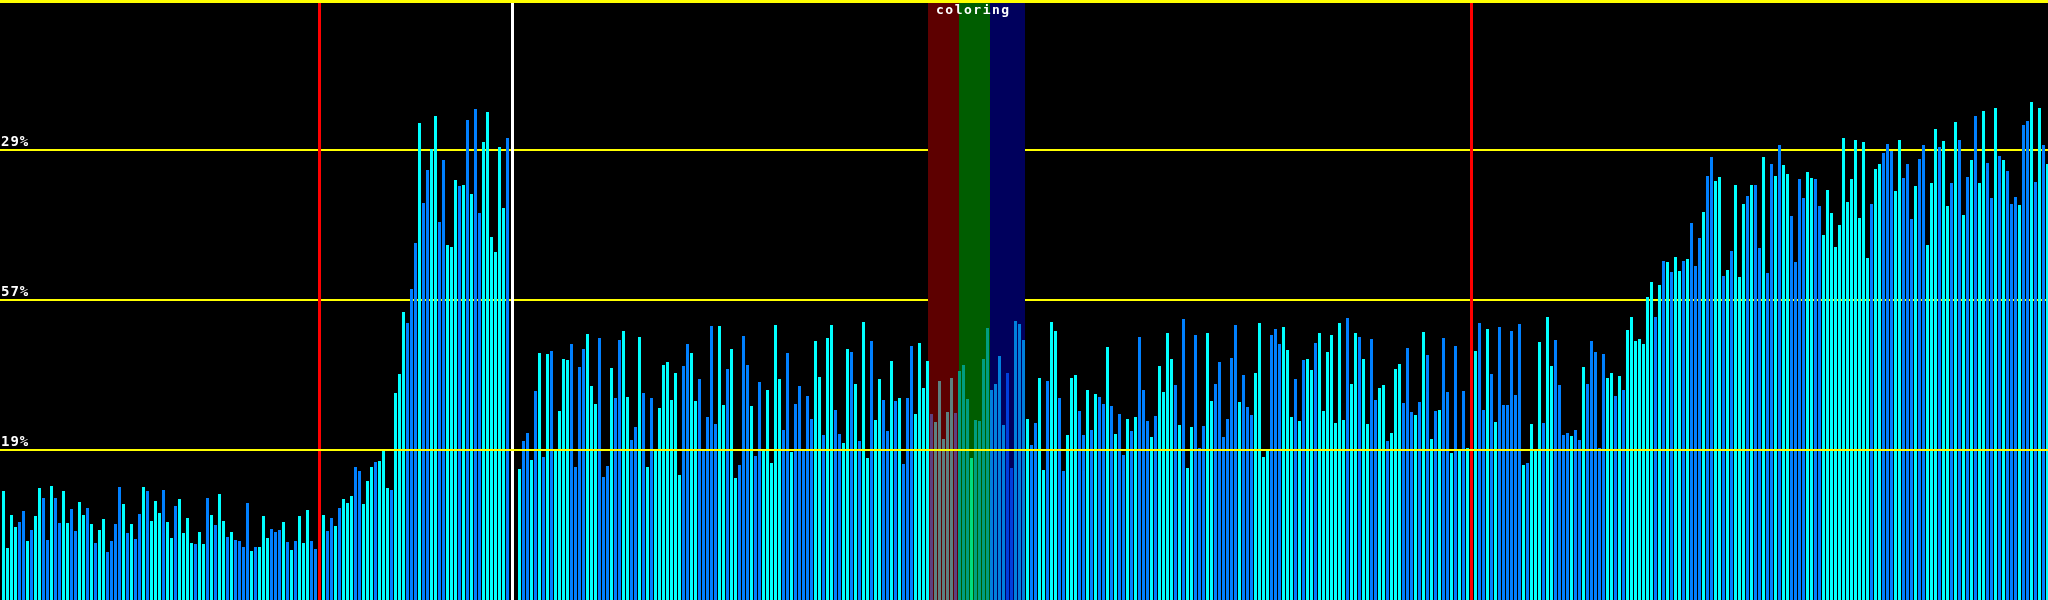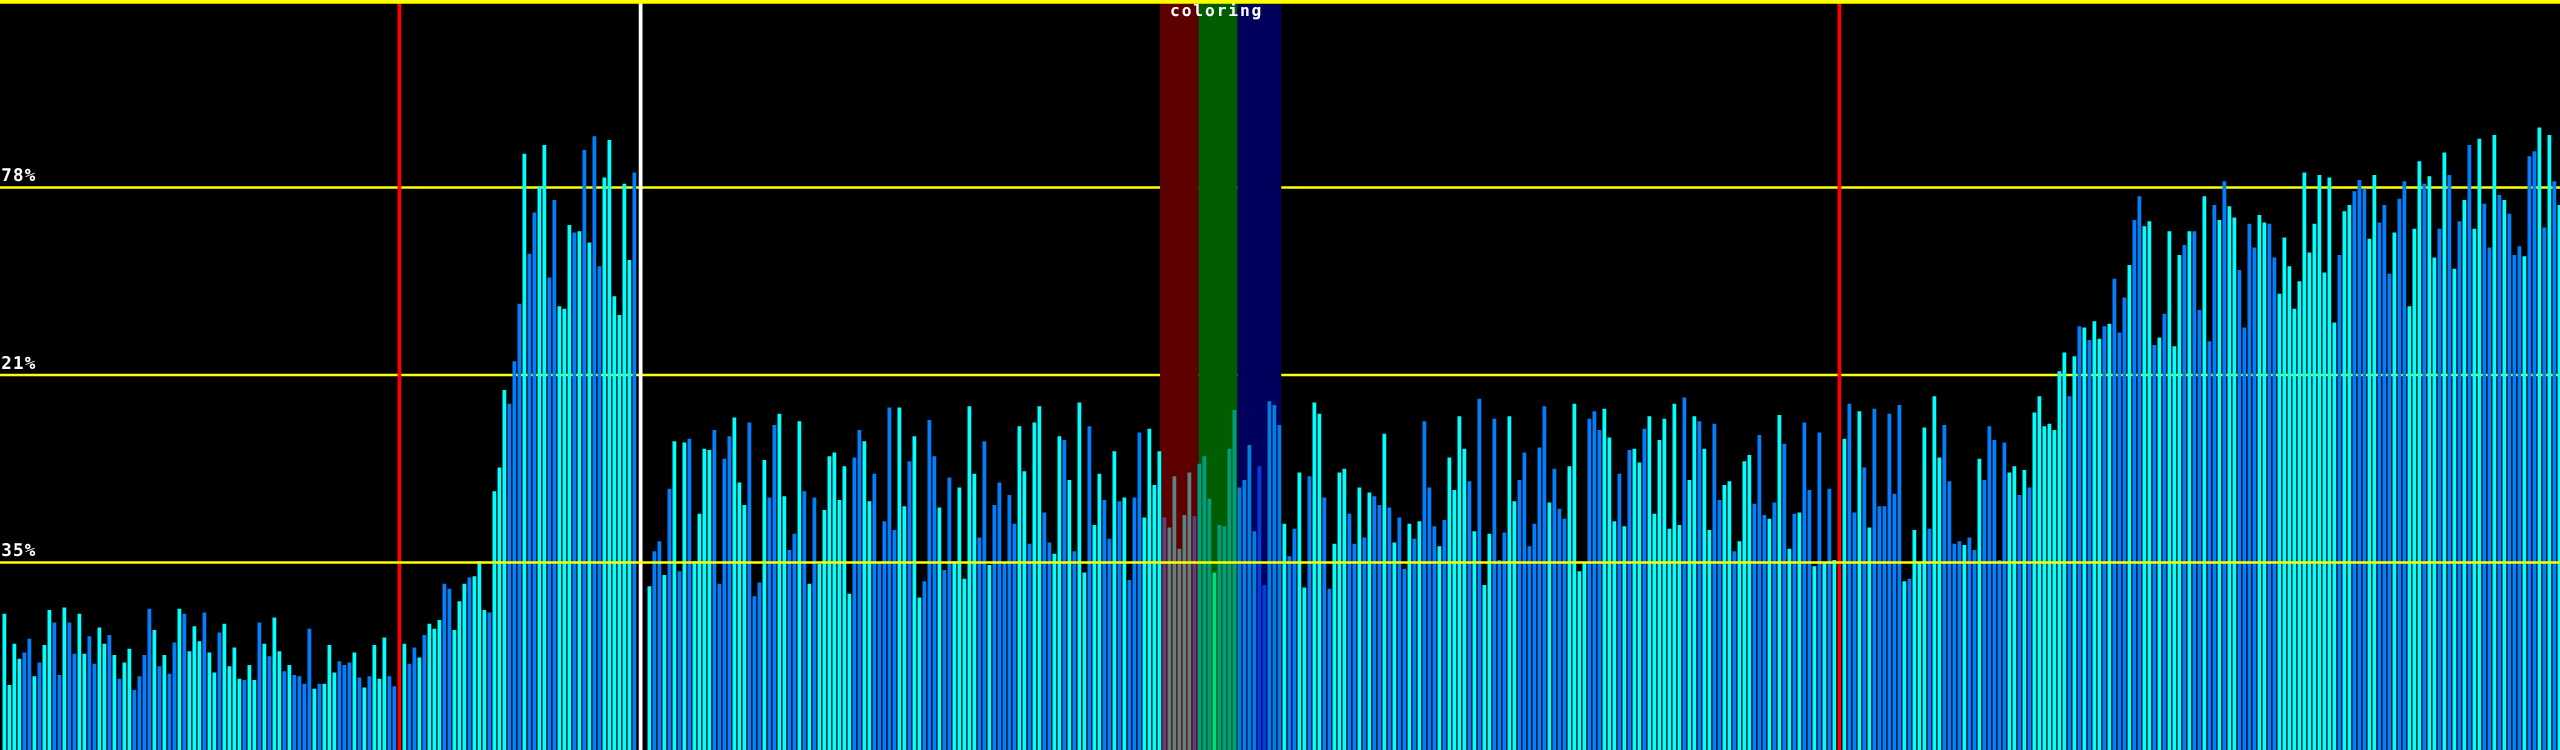--- a/index.html
+++ b/index.html
@@ -545,17 +545,17 @@
       <div class="vmarker" style="left: 318px; background: rgb(255, 0, 0);"></div>
       <div class="vmarker" style="left: 511px; background: rgb(255, 255, 255);"></div>
       <div class="vmarker" style="left: 1470px; background: rgb(255, 0, 0);"></div>
     </div>
   <div class="layer" id="grid-over">
       <div class="gridline" style="background: rgb(255, 255, 0); height: 3px; top: 0px;"></div>
       <div class="gridline" style="background: rgb(255, 255, 0); height: 2px; top: 449px;"></div>
     </div>
   <div class="layer" id="texts">
     <div class="coloring-label" style="left: 936px; top: 3px; text-align: center;">coloring</div>
-  <div class="grid-label" style="left: 1px; top: 134px;">78%</div>
-      <div class="grid-label" style="left: 1px; top: 284px;">21%</div>
-      <div class="grid-label" style="left: 1px; top: 434px;">35%</div>
+  <div class="grid-label" style="left: 1px; top: 134px;">29%</div>
+      <div class="grid-label" style="left: 1px; top: 284px;">57%</div>
+      <div class="grid-label" style="left: 1px; top: 434px;">19%</div>
     </div>
 </div>
 
 </body></html>

